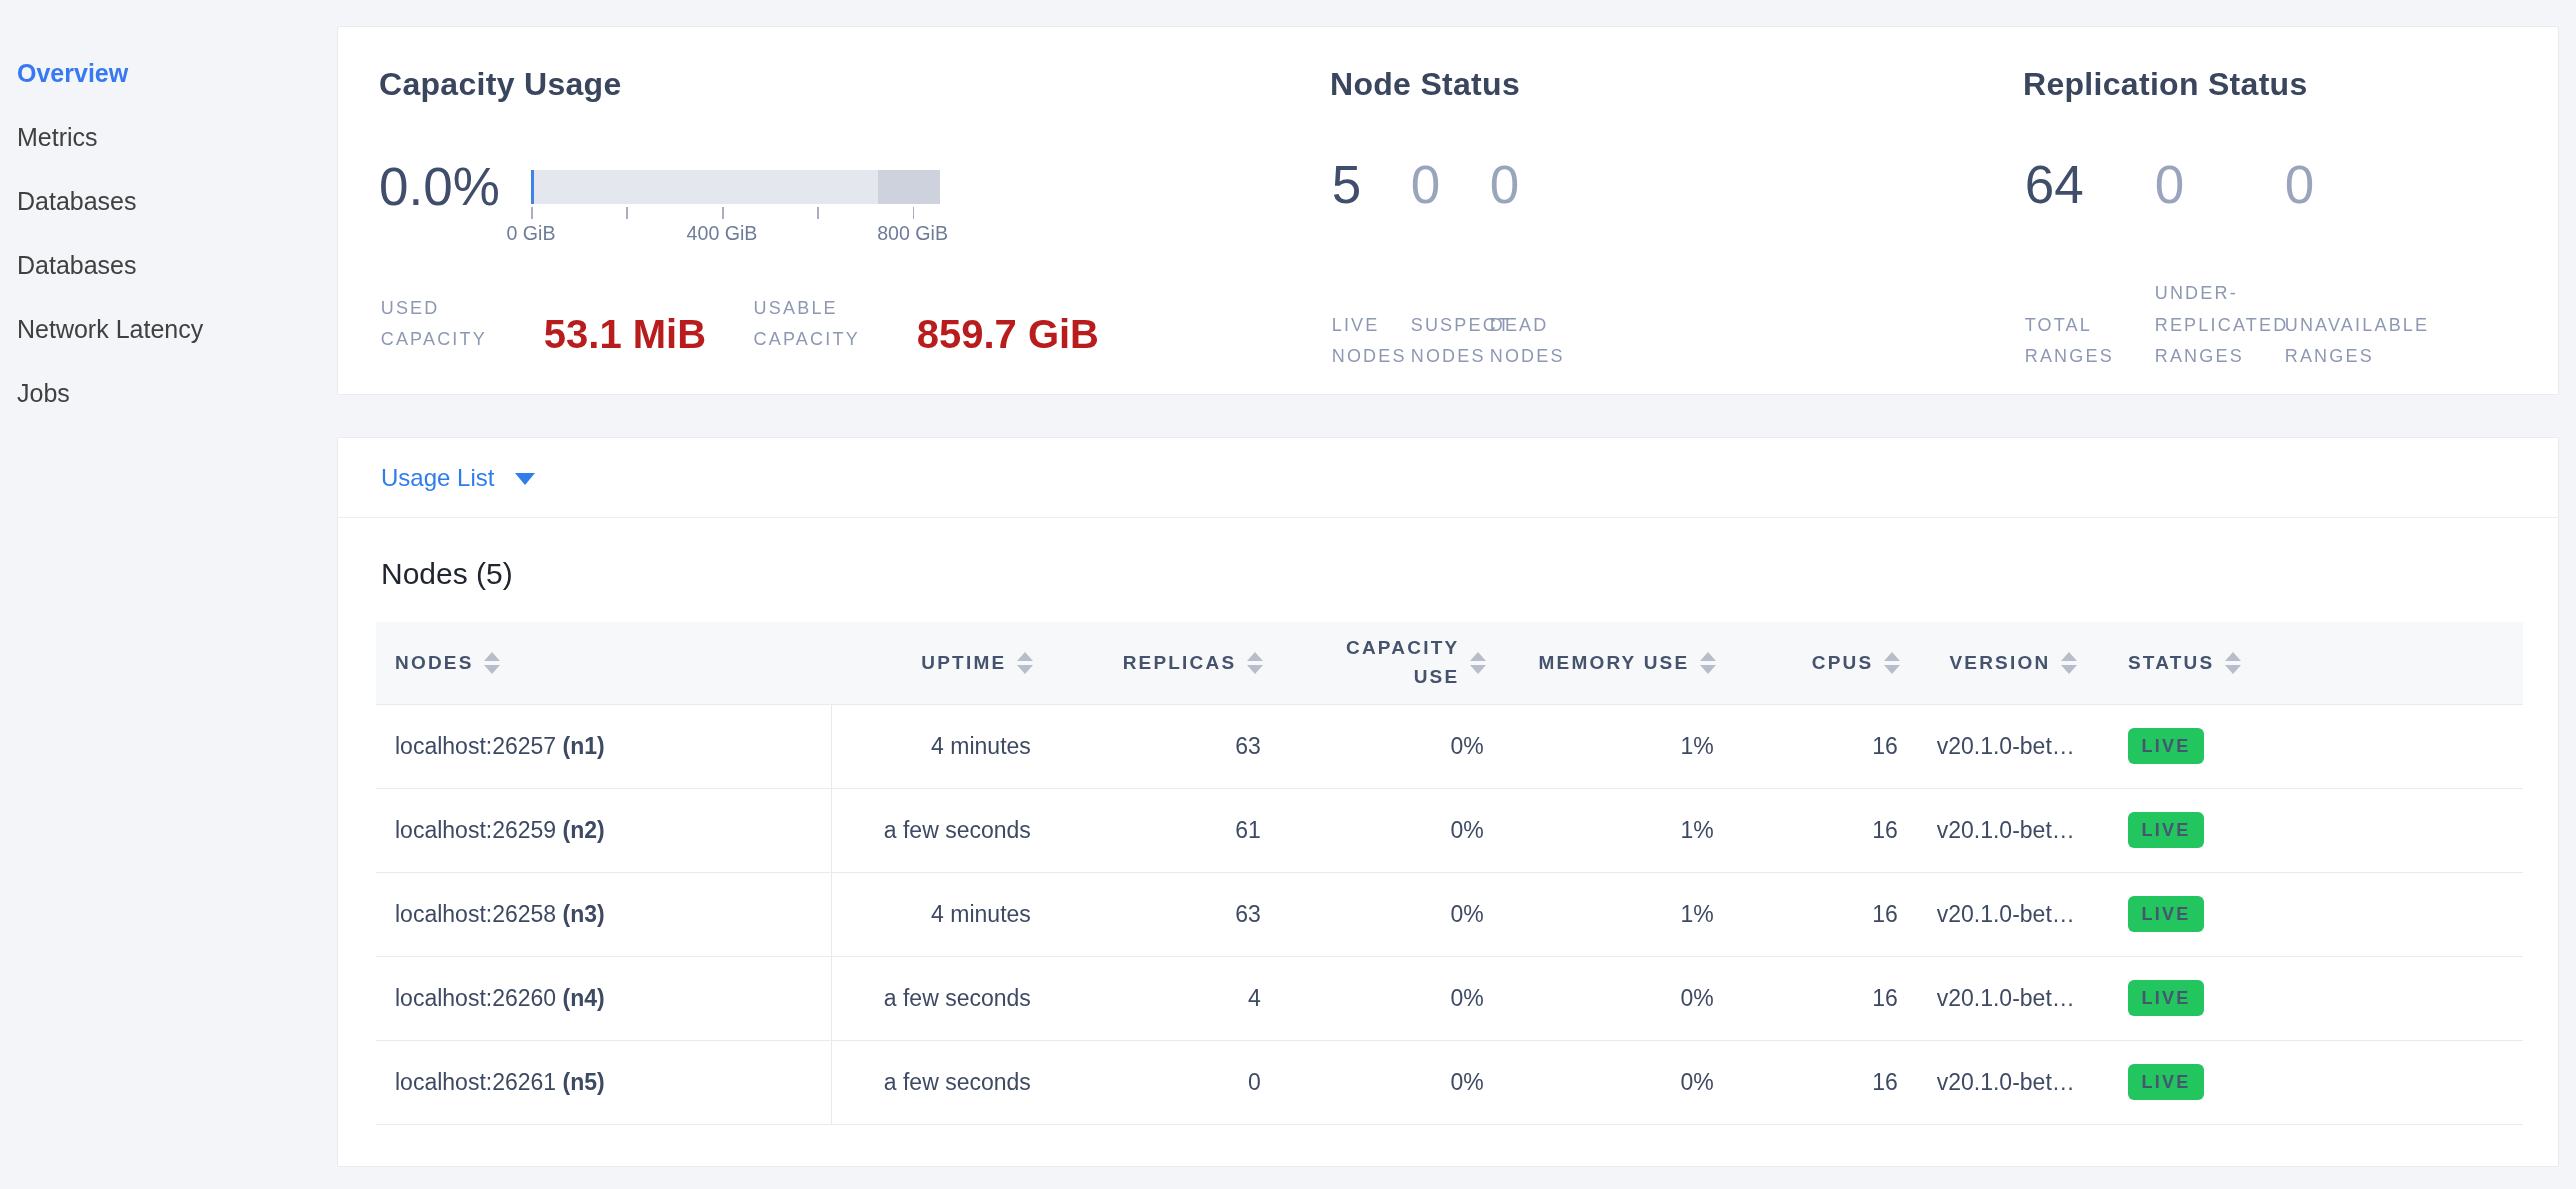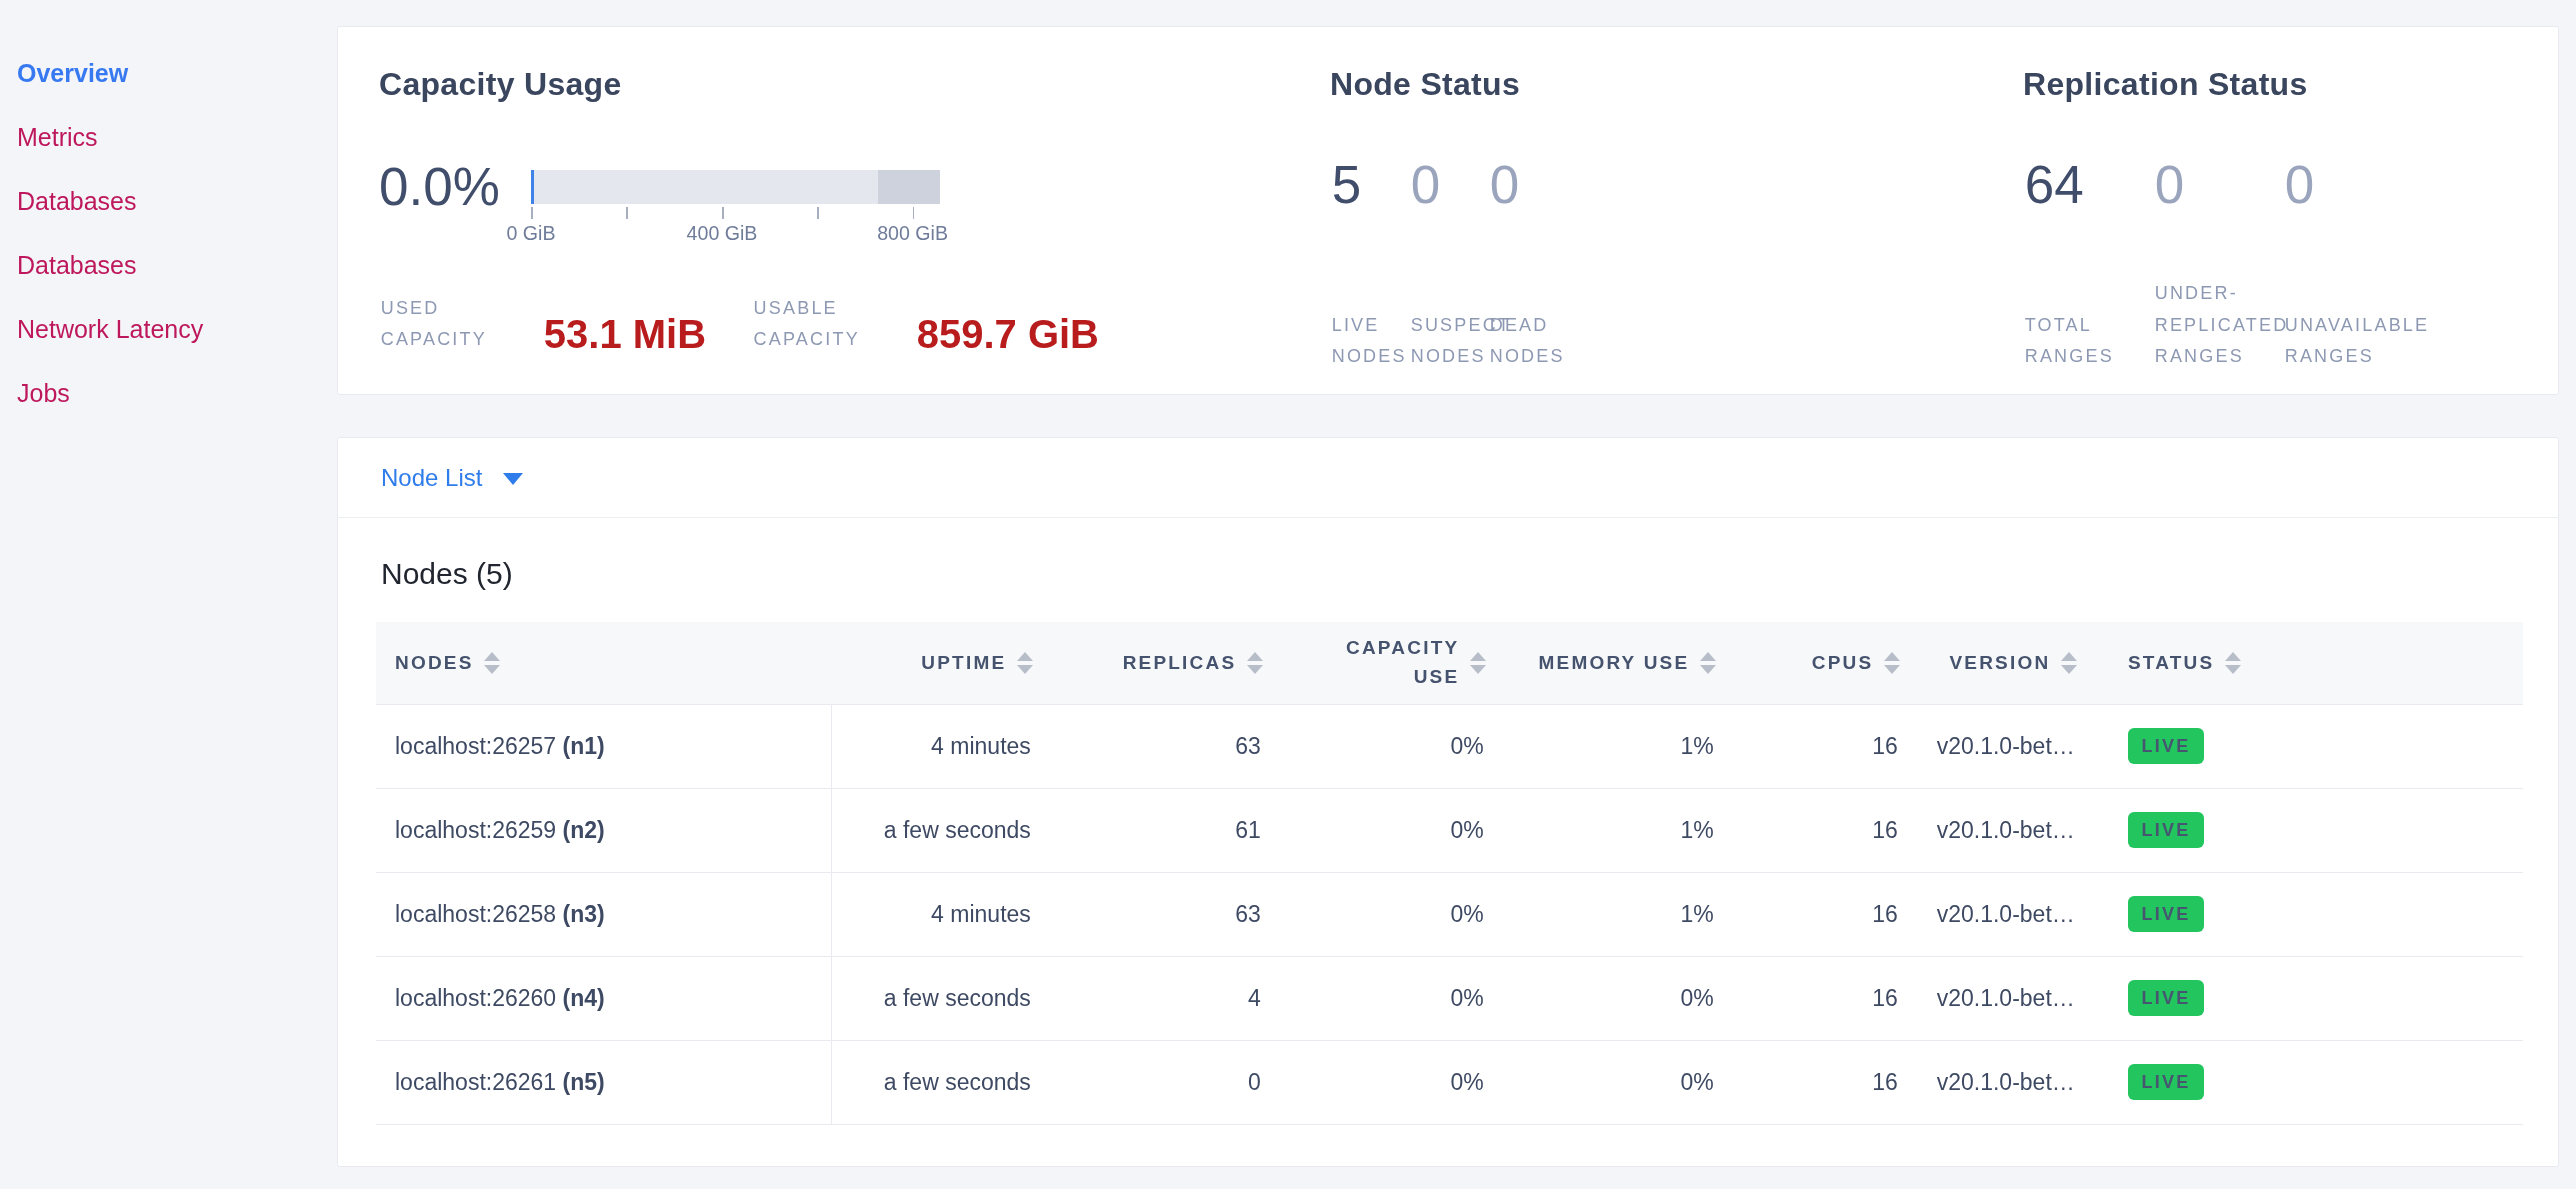--- a/index.html
+++ b/index.html
@@ -9,21 +9,21 @@
     font-family:"Liberation Sans", sans-serif;
     color:#3d485f;
     position:relative;
     overflow:hidden;
   }
 
   
   .sidebar { position:absolute; left:0; top:0; width:337px; padding-top:0;margin-top:41px; }
   .side-item {
     height:64px; display:flex; align-items:center;
-    padding-left:17px; font-size:25px; color:#be185d; cursor:pointer;
+    padding-left:17px; font-size:25px; color:#404040; cursor:pointer;
   }
   .side-item.active { color:#3779f0; font-weight:bold; }
 
   
   .card {
     position:absolute; left:337px; right:17px;
     background:#ffffff; border:1.7px solid #e8eaf0; border-radius:2.6px;
   }
   #card-summary { top:25.6px; height:369px; }
   #card-nodes   { top:437px; height:730px; }
@@ -211,21 +211,21 @@
         <span class="stat-label">UNAVAILABLE RANGES</span>
       </div>
     </div>
   </div>
 </section>
 
 <section class="card" id="card-nodes">
 
   <div class="nl-row">
     <div class="nl-link">
-      <span class="nl-label">Node List</span>
+      <span class="nl-label">Usage List</span>
       <span class="caret-down"></span>
     </div>
   </div>
 
   <h2 class="nodes-heading">Nodes (5)</h2>
 
   <div class="table-wrap">
     <table>
       <colgroup>
         <col style="width:455px">

